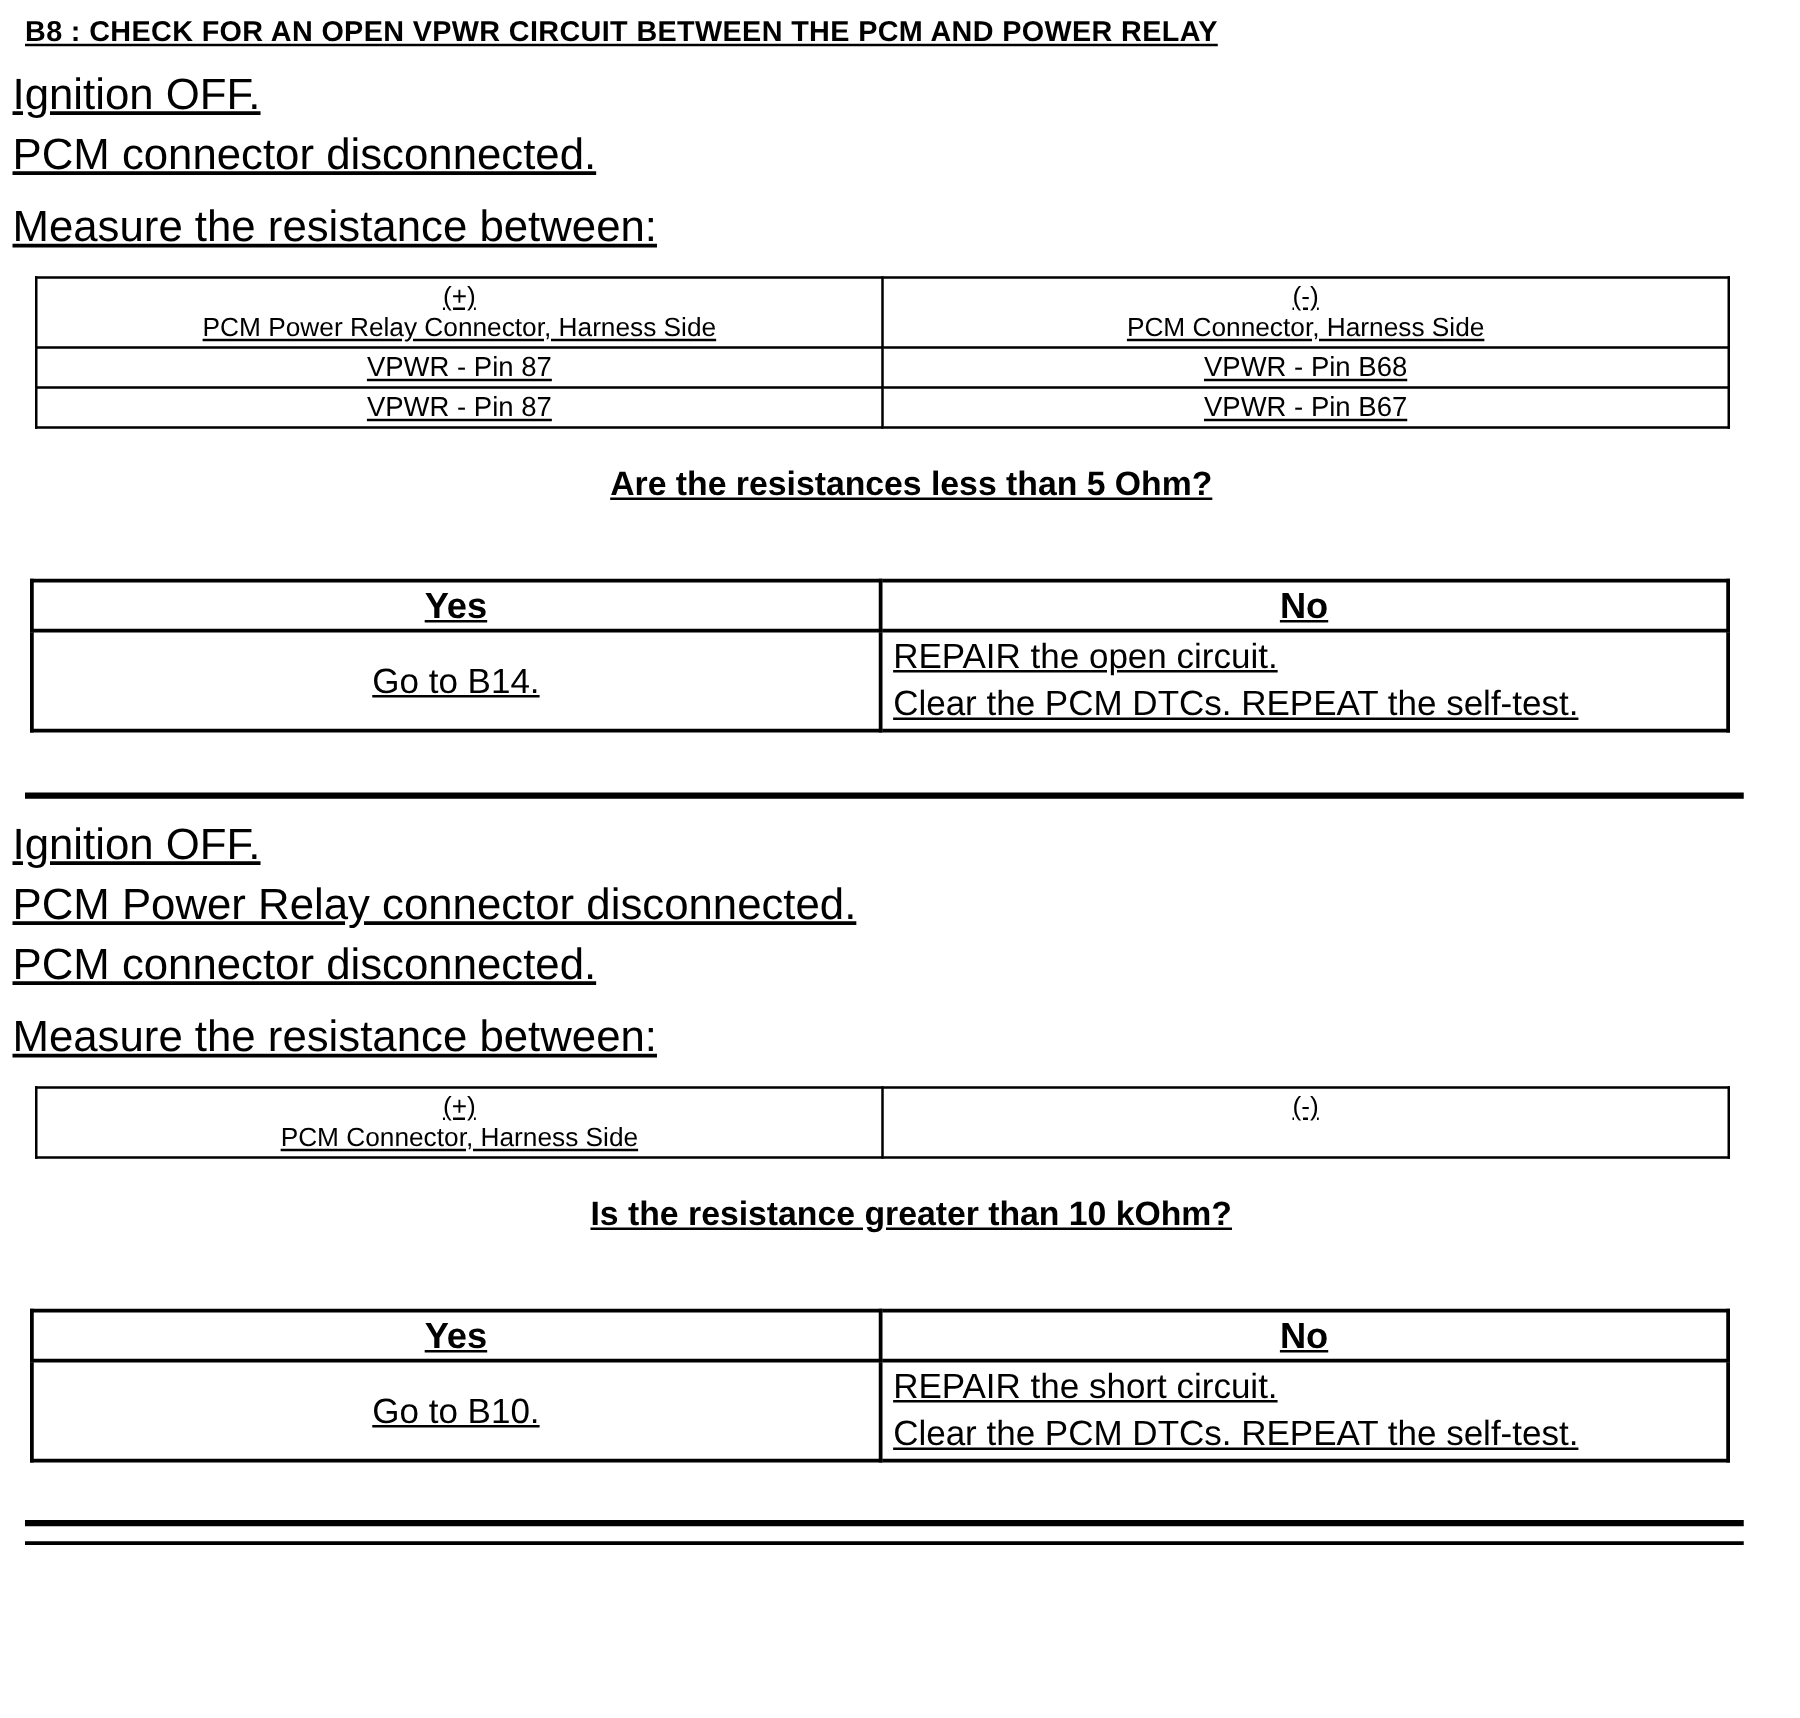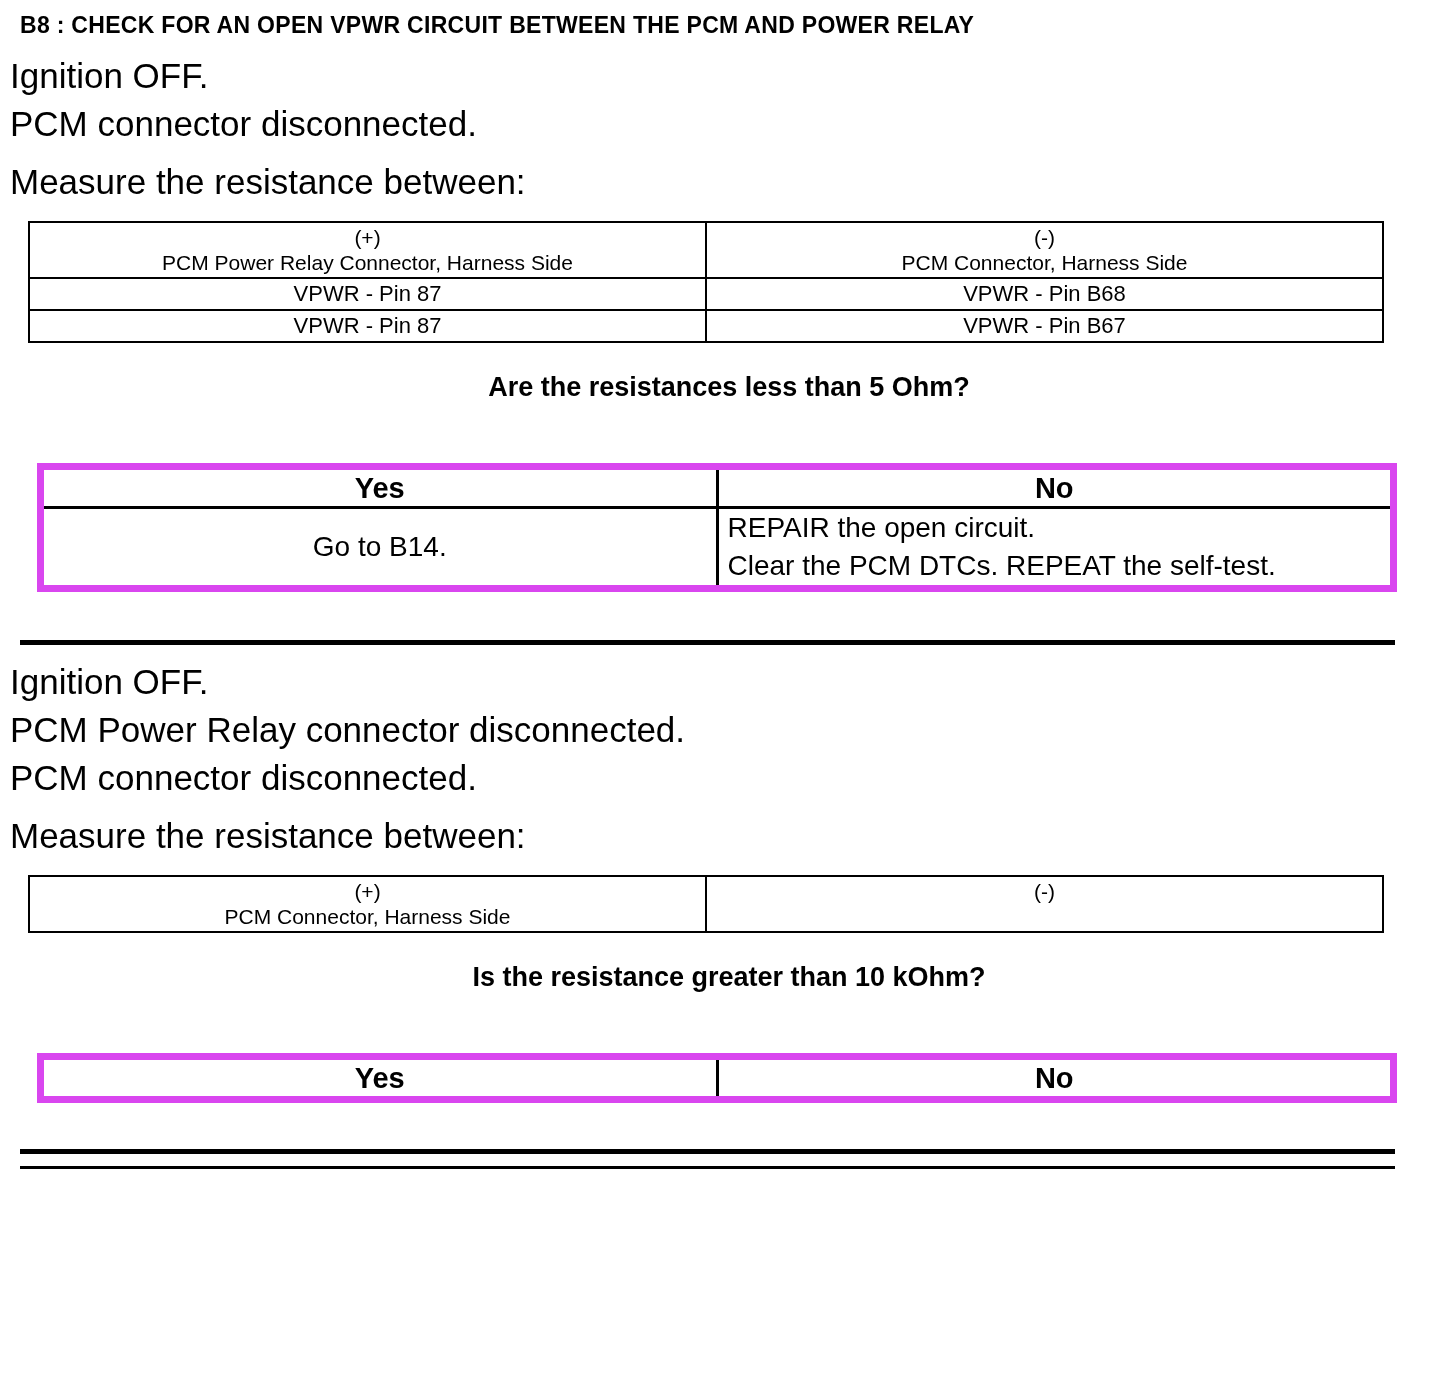--- a/index.html
+++ b/index.html
@@ -2,21 +2,21 @@
 <html><head>
 <meta charset="utf-8">
 <style>
   * { margin: 0; padding: 0; box-sizing: border-box; }
   html, body {
     width: 1440px;
     background: #ffffff;
     color: #000000;
     font-family: "Liberation Sans", sans-serif;
   }
-  .page { width: 1440px; min-height: 1374px; padding-top: 12px; }
+  .page { width: 1440px; min-height: 1374px; padding-top: 12px; text-decoration: underline; }
 
   .section-title {
     font-size: 23px;
     font-weight: bold;
     margin-left: 20px;
     letter-spacing: 0.3px;
   }
 
   .step {
     font-size: 35px;
@@ -56,25 +56,25 @@
   .question {
     font-size: 27px;
     font-weight: bold;
     margin-left: 18px;
     margin-top: 28px;
     line-height: 32px;
     text-align: center;
   }
 
   .decision-table {
-    margin-left: 37px;
+    margin-left: 24px;
     margin-top: 60px;
     width: 1360px;
     table-layout: fixed;
-    border: 7px solid #d946ef;
+    border: 3px solid #d946ef;
   }
   .decision-table th {
     border: 3px solid #000;
     font-size: 29px;
     font-weight: bold;
     text-align: center;
     height: 40px;
     line-height: 36px;
   }
   .decision-table td {
@@ -185,20 +185,27 @@
       </table>
 
     <div class="question">Is the resistance greater than 10 kOhm?</div>
 
     <table class="decision-table">
       <tbody>
           <tr>
         <th>Yes</th>
         <th>No</th>
       </tr>
+      <tr>
+        <td class="yes-cell">Go to B10.</td>
+        <td class="no-cell">
+          <div class="no-line">REPAIR the short circuit.</div>
+          <div class="no-line">Clear the PCM DTCs. REPEAT the self-test.</div>
+        </td>
+      </tr>
     </tbody>
       </table>
   </div>
 
   <div class="bottom-lines">
     <div class="bottom-line-thick"></div>
     <div class="bottom-line-thin"></div>
   </div>
 
 </div>

